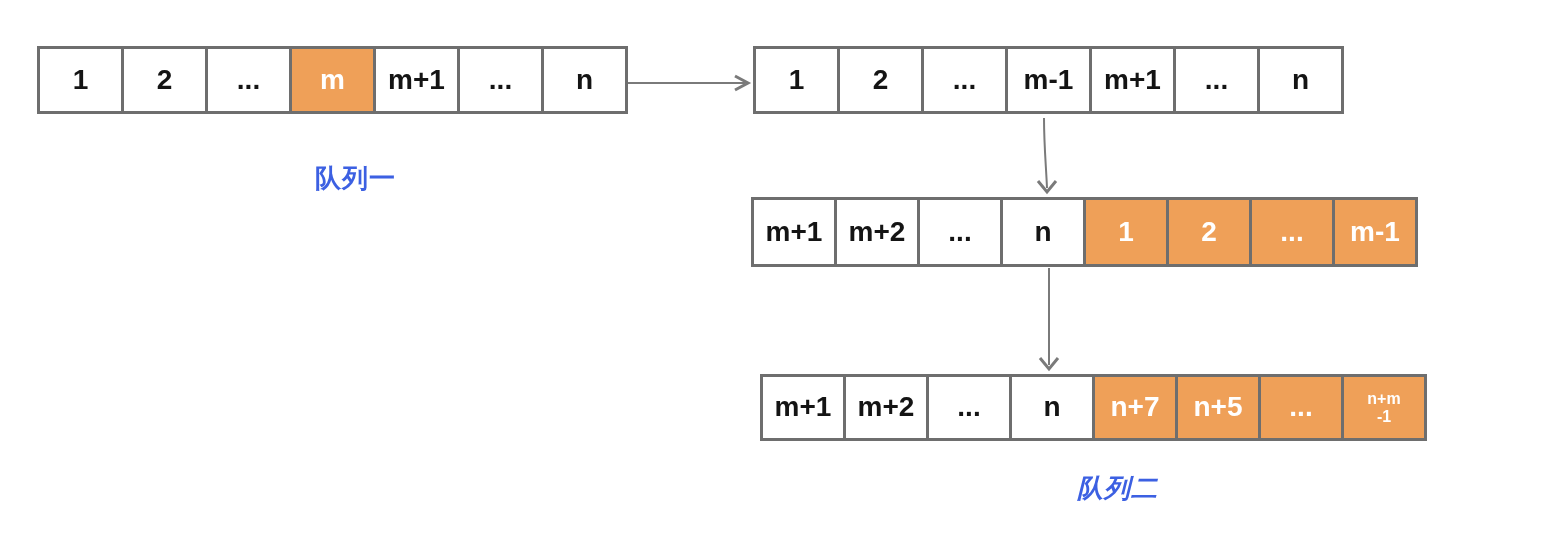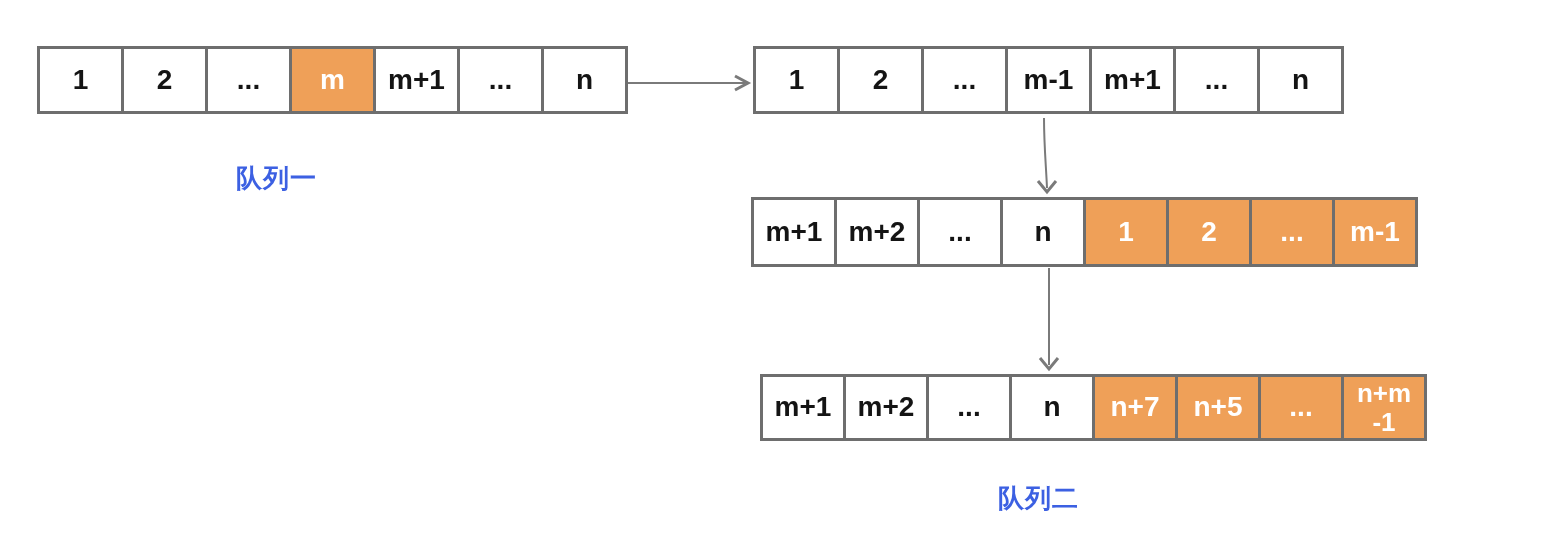--- a/index.html
+++ b/index.html
@@ -21,23 +21,23 @@
     background:#ffffff;
     white-space:pre-line;text-align:center;line-height:1.08;
   }
   .cell:first-child{margin-left:0;}
   .cell.highlight{
     background:var(--orange,#efa058);
     color:var(--highlight-text,#ffffff);
   }
   .arr-7 .cell{width:87px;}
   .arr-8 .cell{width:86px;}
-  .arr-8 .cell.small{font-size:26px;}
+  .arr-8 .cell.small{font-size:16px;}
   .queue-label{
-    position:absolute;width:160px;text-align:left;
+    position:absolute;width:160px;text-align:right;
     font-weight:bold;font-size:26px;color:var(--blue,#3c60e2);
     letter-spacing:1px;
   }
 </style>
 </head>
 <body>
 
 <div class="canvas">
 
   <svg class="arrows" width="1546" height="558" viewBox="0 0 1546 558">
@@ -93,15 +93,15 @@
       <div class="cell">n</div>
       <div class="cell highlight">n+7</div>
       <div class="cell highlight">n+5</div>
       <div class="cell highlight">...</div>
       <div class="cell highlight small">n+m
 -1</div>
     </div>
 
   <div class="queue-label" style="left:236px;top:161px;">队列一</div>
 
-  <div class="queue-label" style="left:998px;top:481px;">队列二</div>
+  <div class="queue-label" style="left:998px;top:471px;font-style:italic;">队列二</div>
 
 </div>
 
 </body></html>

